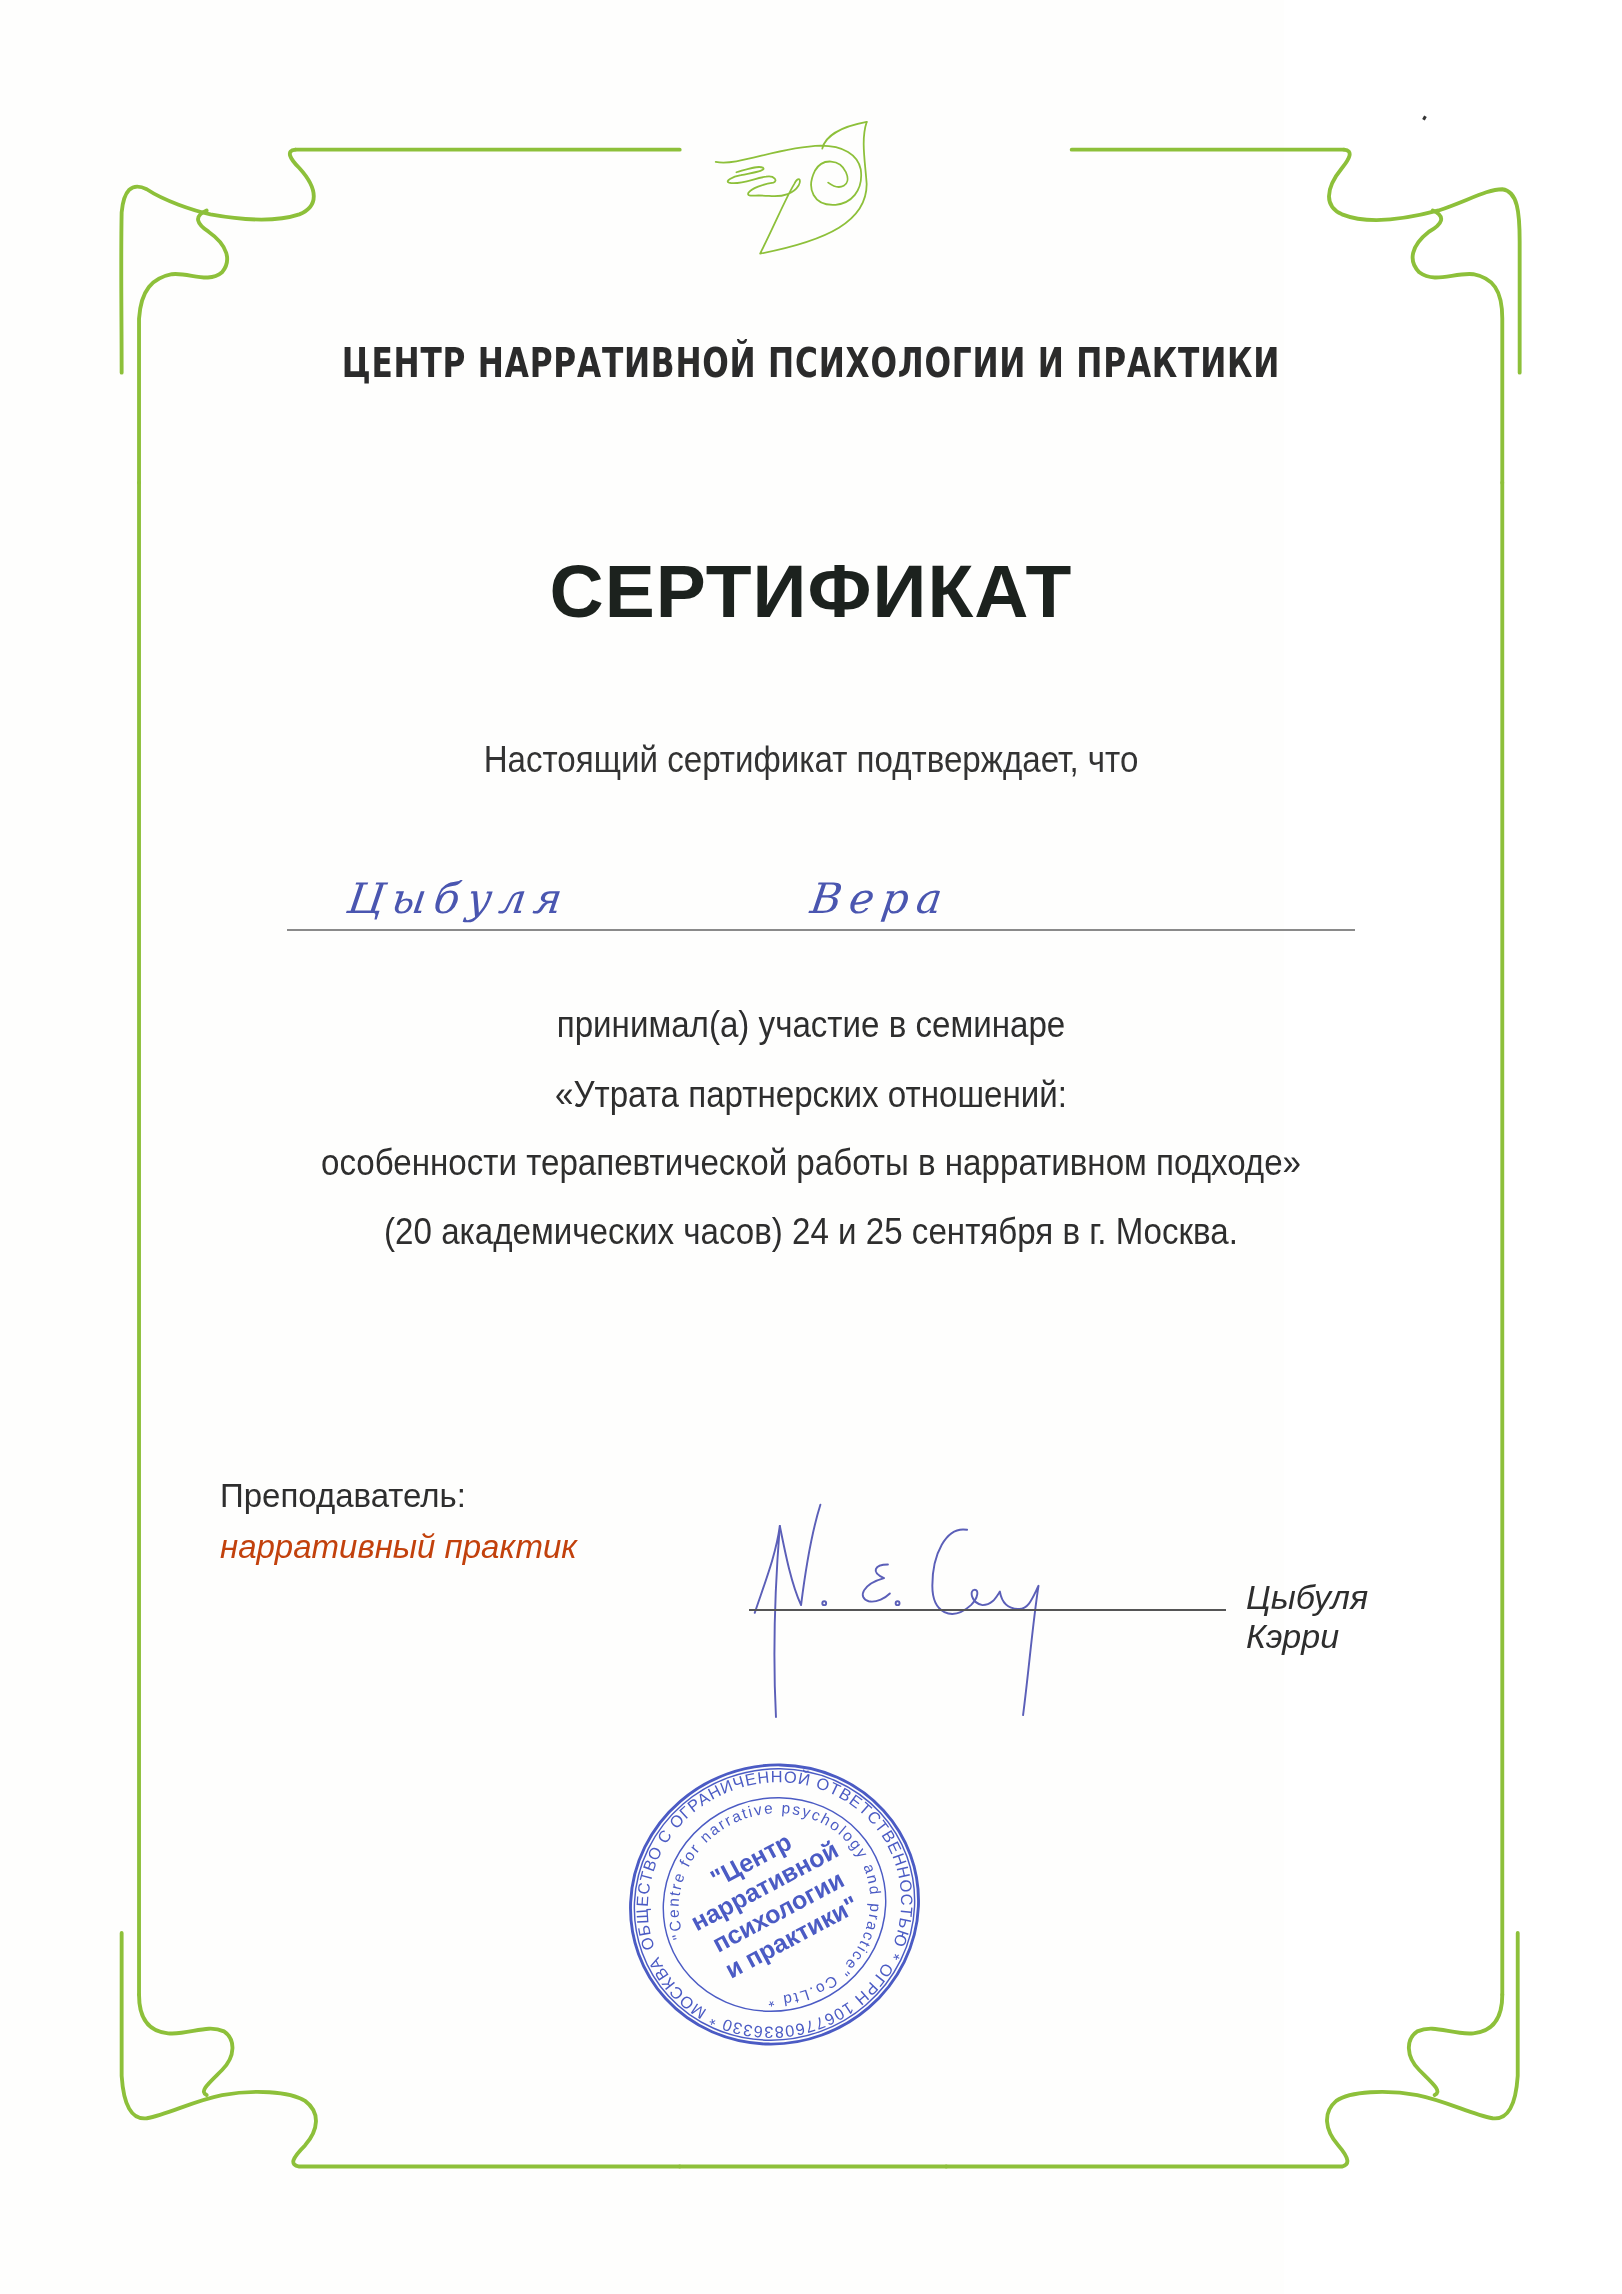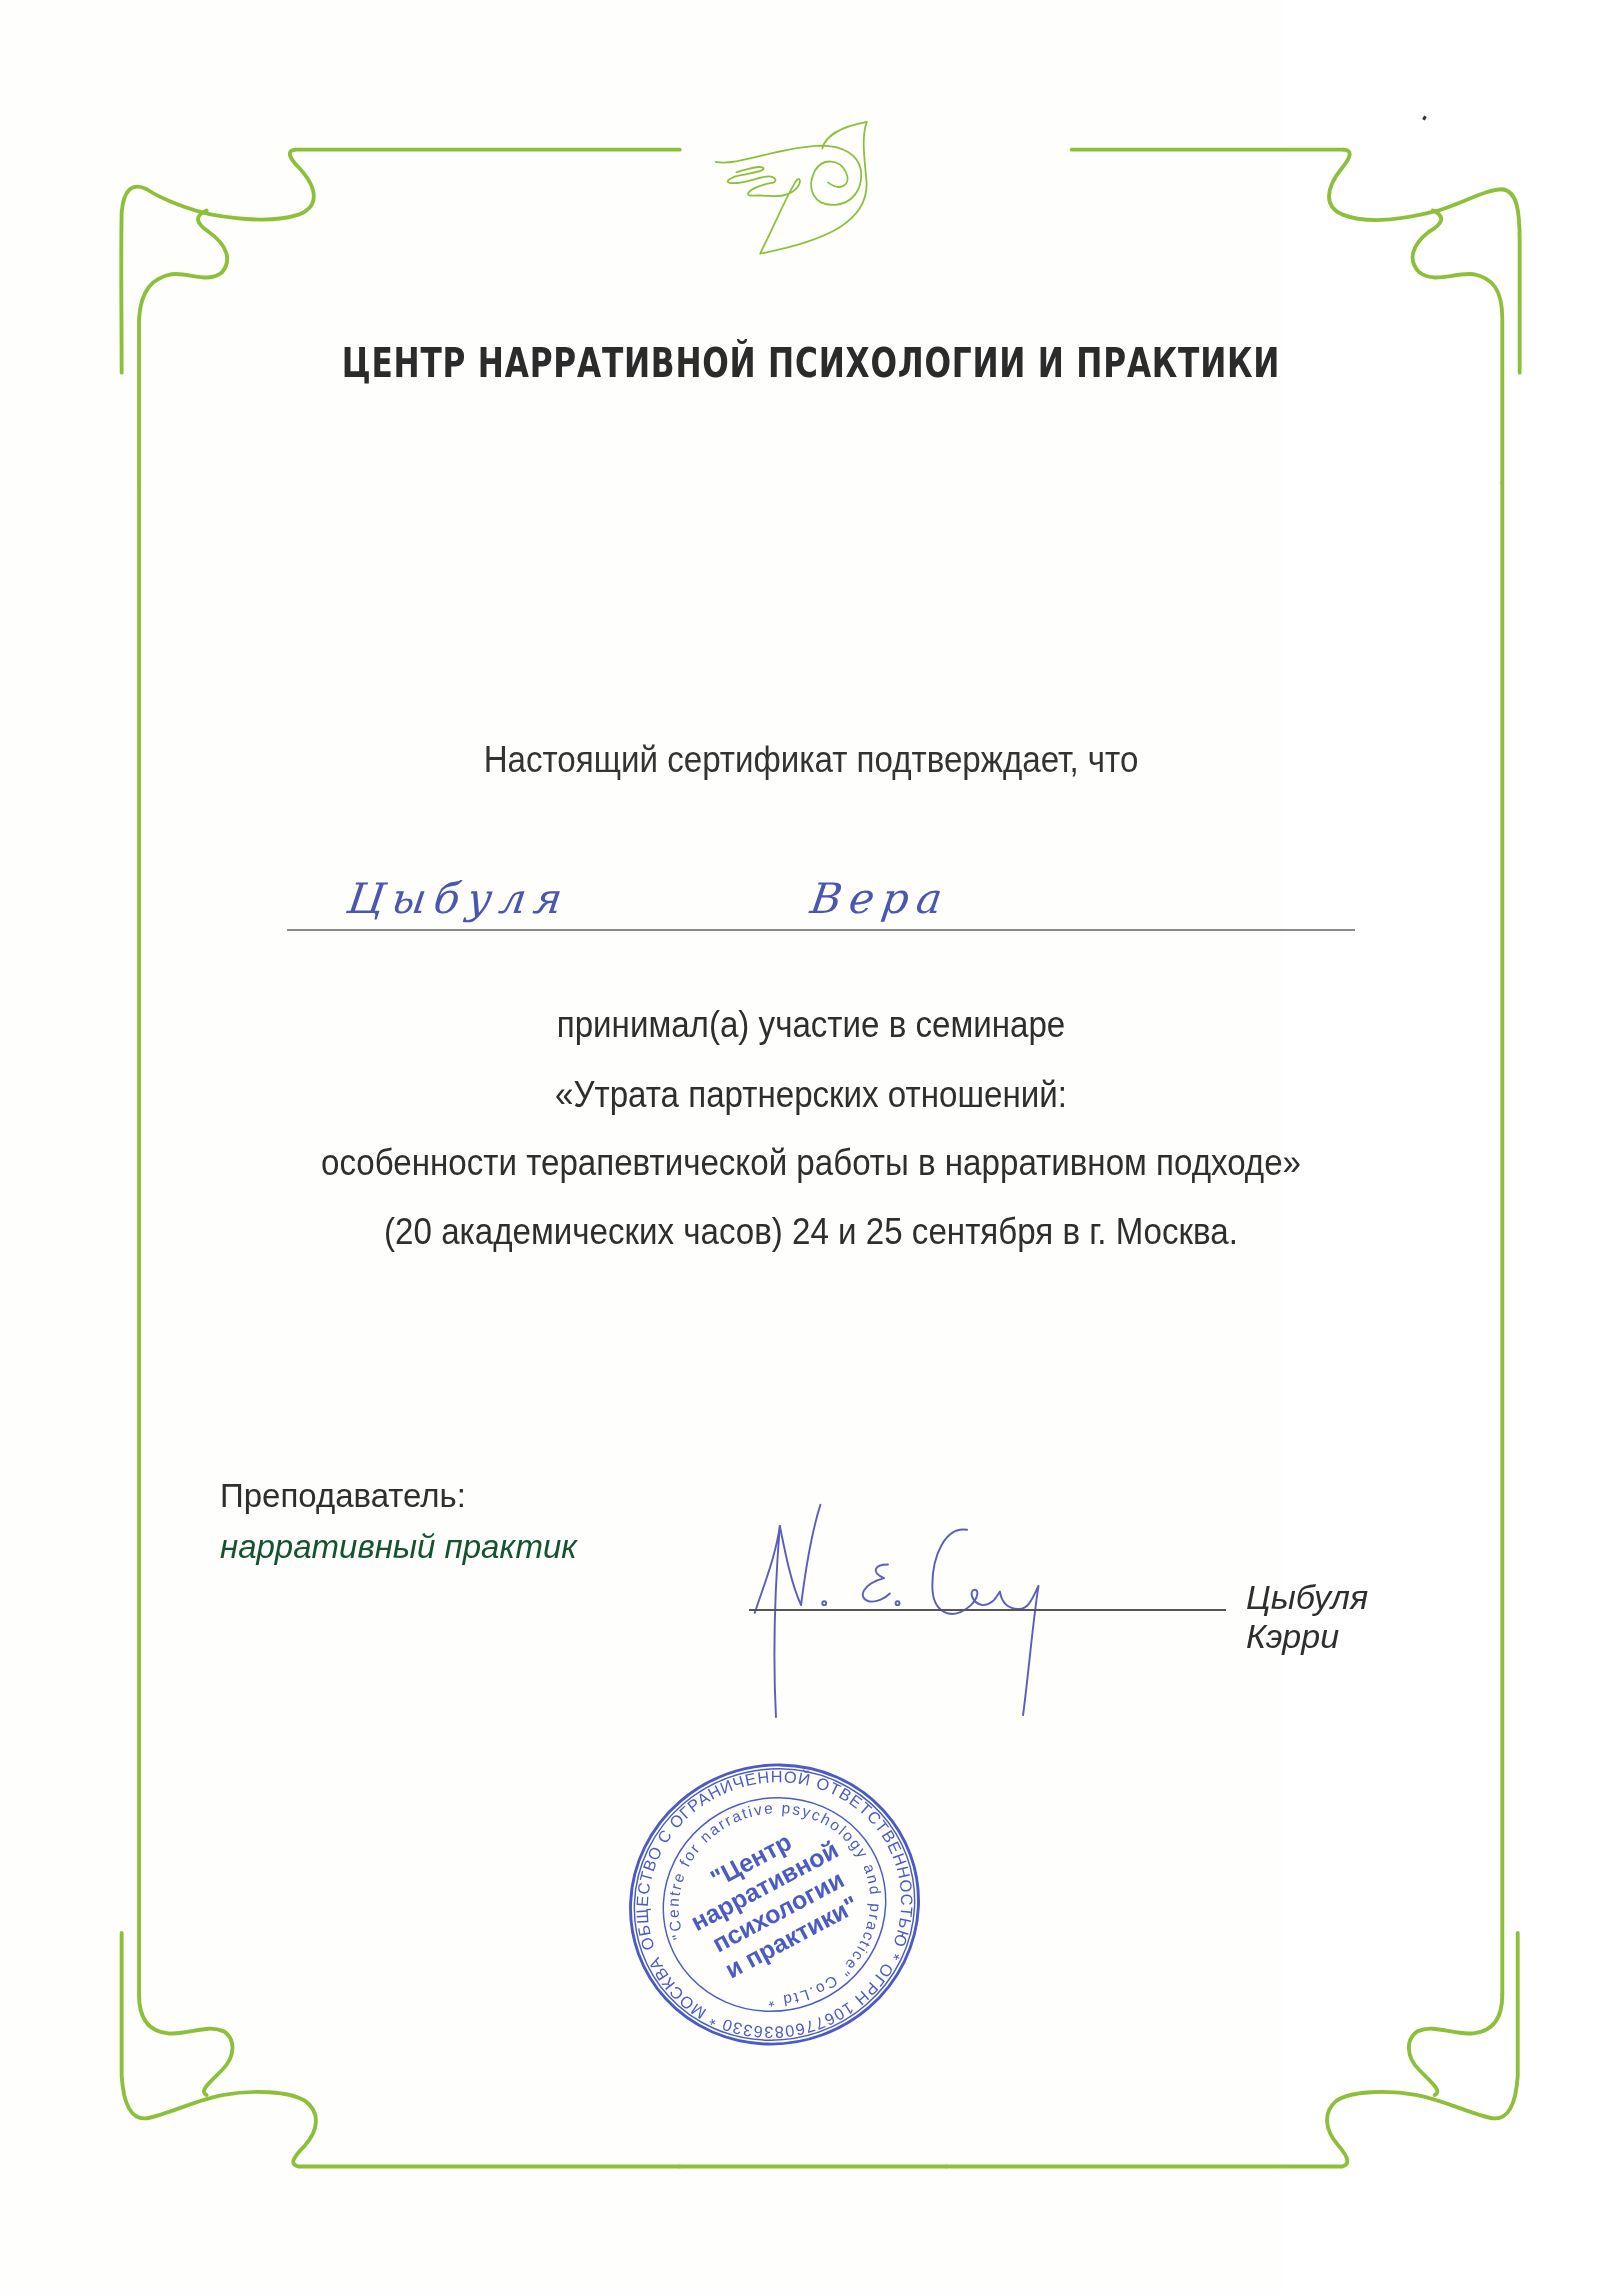--- a/index.html
+++ b/index.html
@@ -11,21 +11,21 @@
   .org-title { top: 340px; font-family: "DejaVu Sans", sans-serif; font-weight: bold; font-size: 40px; letter-spacing: 1px; color: #2b2b2b; transform: scaleX(0.78); transform-origin: 50% 50%; }
   .cert-title { top: 548px; font-family: "Liberation Sans", sans-serif; font-weight: bold; font-size: 75px; color: #1c221e; letter-spacing: 1px; }
   .confirm { top: 739px; font-size: 36px; color: #333; transform: scaleX(0.92); }
   .name-line { left: 287px; top: 929px; width: 1068px; height: 1.9px; background: #8a8a8a; }
   .hand { font-family: "DejaVu Serif", serif; font-style: italic; color: #4a56b0; }
   .name-surname { left: 348px; top: 874px; font-size: 42px; letter-spacing: 7.7px; transform: skewX(-8deg); }
   .name-first { left: 811px; top: 874px; font-size: 42px; letter-spacing: 7.7px; transform: skewX(-8deg); }
   .body-line { font-size: 36px; color: #2e2e2e; transform: scaleX(0.92); }
   .l1 { top: 1004px; } .l2 { top: 1074px; } .l3 { top: 1142px; } .l4 { top: 1211px; }
   .teacher-label { left: 220px; top: 1477px; font-size: 33px; color: #2e2e2e; }
-  .teacher-role { left: 220px; top: 1528px; font-size: 33px; font-style: italic; color: #14532d; }
+  .teacher-role { left: 220px; top: 1528px; font-size: 33px; font-style: italic; color: #c2410c; }
   .sig-line { left: 749px; top: 1609px; width: 477px; height: 1.9px; background: #555; }
   .teacher-name { left: 1246px; top: 1578px; font-size: 34px; font-style: italic; color: #2e2e2e; }
   .city { top: 2076px; font-size: 38px; color: #2e2e2e; }
   .stamp { left: 591px; top: 1755px; width: 367px; height: 299px; }
   .dot { left: 1423px; top: 116px; width: 2.9px; height: 3.9px; background: #333; transform: rotate(30deg); }
 </style>
 </head>
 <body>
 
 <div class="page">
@@ -57,20 +57,21 @@
   <svg class="abs" style="left:695px;top:100px" width="222" height="183" viewBox="0 0 300 200">
     <g fill="none" stroke="#8dc03a" stroke-width="2.4" stroke-linecap="round" stroke-linejoin="round">
       <path d="M 28 60 C 60 66, 110 40, 170 38 C 200 38, 220 50, 224 70 C 228 100, 210 116, 190 118 C 160 120, 150 96, 162 72 C 172 54, 196 56, 204 74 C 212 92, 196 100, 180 88"></path>
       <path d="M 232 6 C 200 12, 176 24, 172 42"></path>
       <path d="M 232 6 C 224 30, 230 60, 232 90 C 232 140, 180 166, 88 184 C 110 140, 122 110, 134 90 C 140 78, 144 84, 140 92 C 134 102, 120 108, 100 106 C 80 104, 70 108, 72 102 C 76 96, 92 90, 106 88 C 112 86, 108 78, 96 80 C 80 82, 60 92, 46 88 C 40 86, 50 80, 62 78 C 80 74, 96 72, 92 68 C 86 64, 70 70, 56 74"></path>
     </g>
   </svg>
 
   <div class="abs center org-title">ЦЕНТР НАРРАТИВНОЙ ПСИХОЛОГИИ И ПРАКТИКИ</div>
 
+  <div class="abs center cert-title">СЕРТИФИКАТ</div>
 
   <div class="abs center confirm">Настоящий сертификат подтверждает, что</div>
 
   <div class="abs hand name-surname">Цыбуля</div>
   <div class="abs hand name-first">Вера</div>
   <div class="abs name-line"></div>
 
   <div class="abs center body-line l1">принимал(а) участие в семинаре</div>
   <div class="abs center body-line l2">«Утрата партнерских отношений:</div>
   <div class="abs center body-line l3">особенности терапевтической работы в нарративном подходе»</div>

